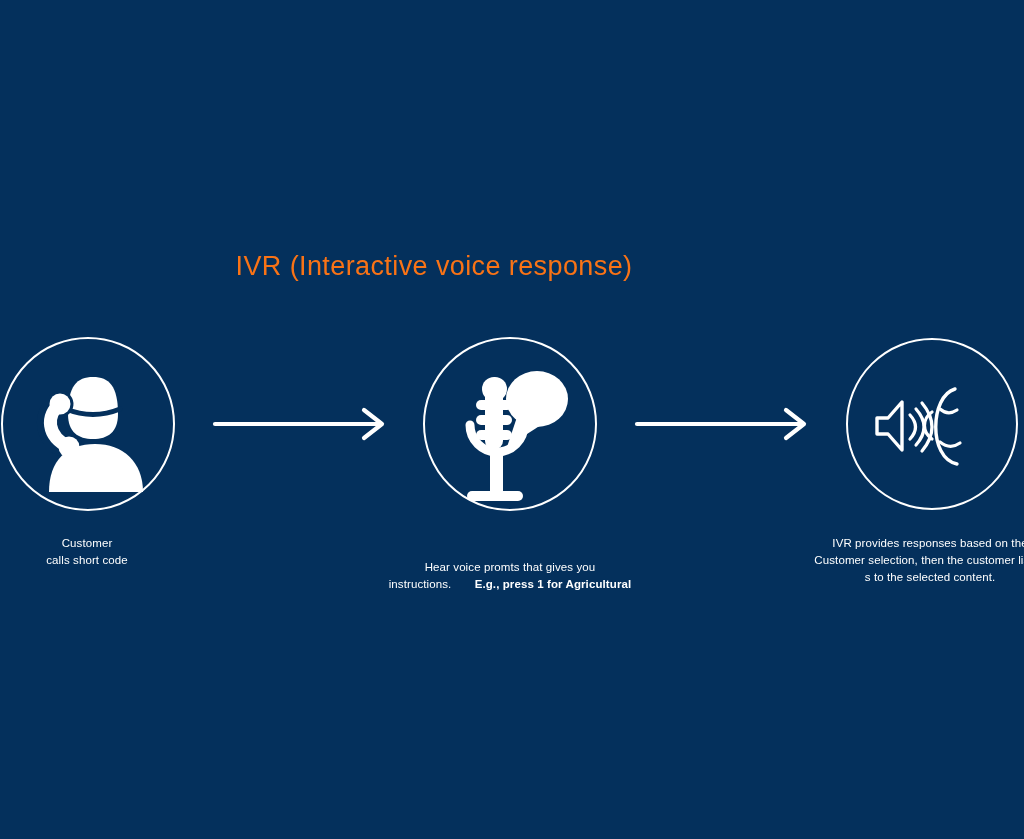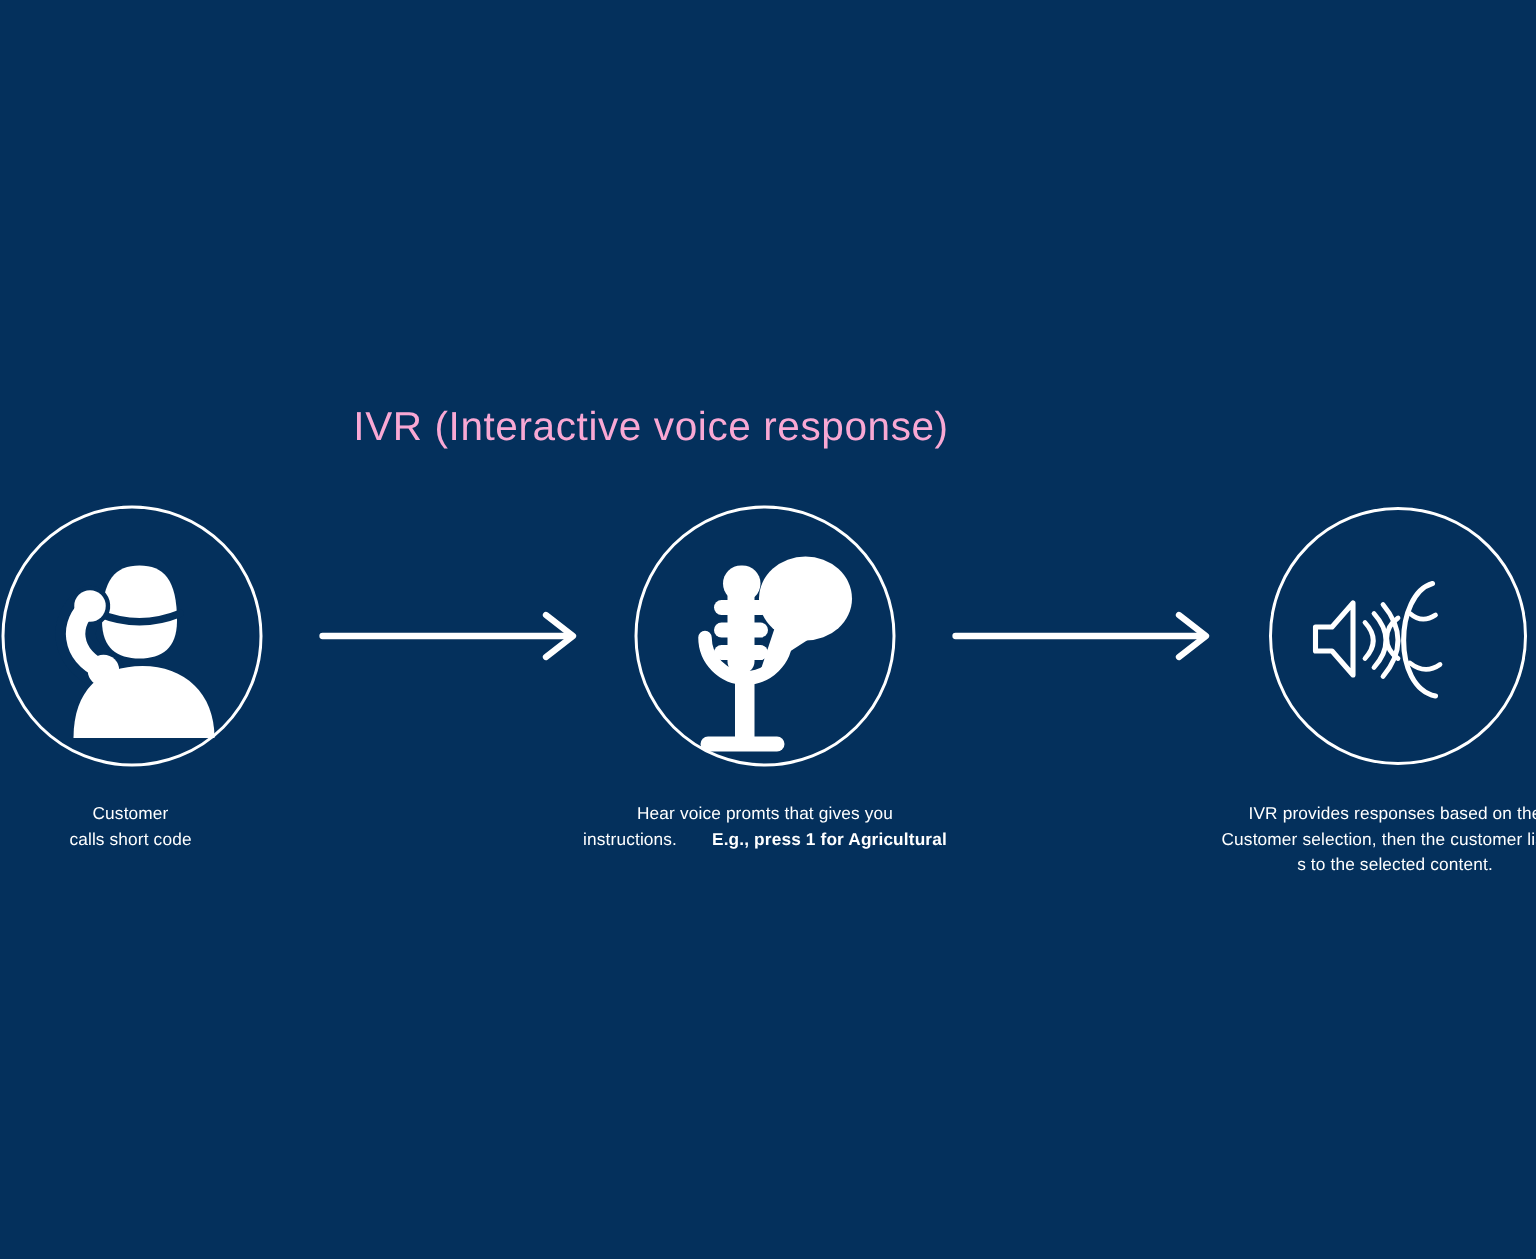--- a/index.html
+++ b/index.html
@@ -14,22 +14,21 @@
   }
   .title {
     position: absolute;
     top: 251px;
     left: 0;
     width: 868px;
     text-align: center;
     font-size: 27px;
     font-weight: 400;
     letter-spacing: 0.4px;
-    color: #f9a8d4;
-    margin-top: 18px;
+    color: #f97316;
   }
   .circle {
     position: absolute;
     width: 174px;
     height: 174px;
     border: 2px solid #ffffff;
     border-radius: 50%;
     box-sizing: border-box;
   }
   .circle svg { position: absolute; left: 0; top: 0; }
@@ -46,21 +45,21 @@
     font-size: 11.5px;
     line-height: 17px;
     font-weight: 400;
     color: #ffffff;
     letter-spacing: 0.1px;
   }
   .caption span { display: block; white-space: nowrap; }
   .caption .inline-wrap span { display: inline; }
   .caption b { font-weight: 700; padding-left: 20px; }
   #caption-1 { left: -23px; width: 220px; }
-  #caption-2 { left: 360px; width: 300px; }
+  #caption-2 { left: 360px; width: 300px; margin-top: 24px; }
   #caption-3 { left: 780px; width: 300px; }
   .stroke-ic { fill: none; stroke: #ffffff; stroke-linecap: round; stroke-linejoin: round; }
 </style>
 </head>
 <body style="background: rgb(4, 48, 92); color: rgb(255, 255, 255);">
 
 <div>
 
   <div class="title">IVR (Interactive voice response)</div>
 

